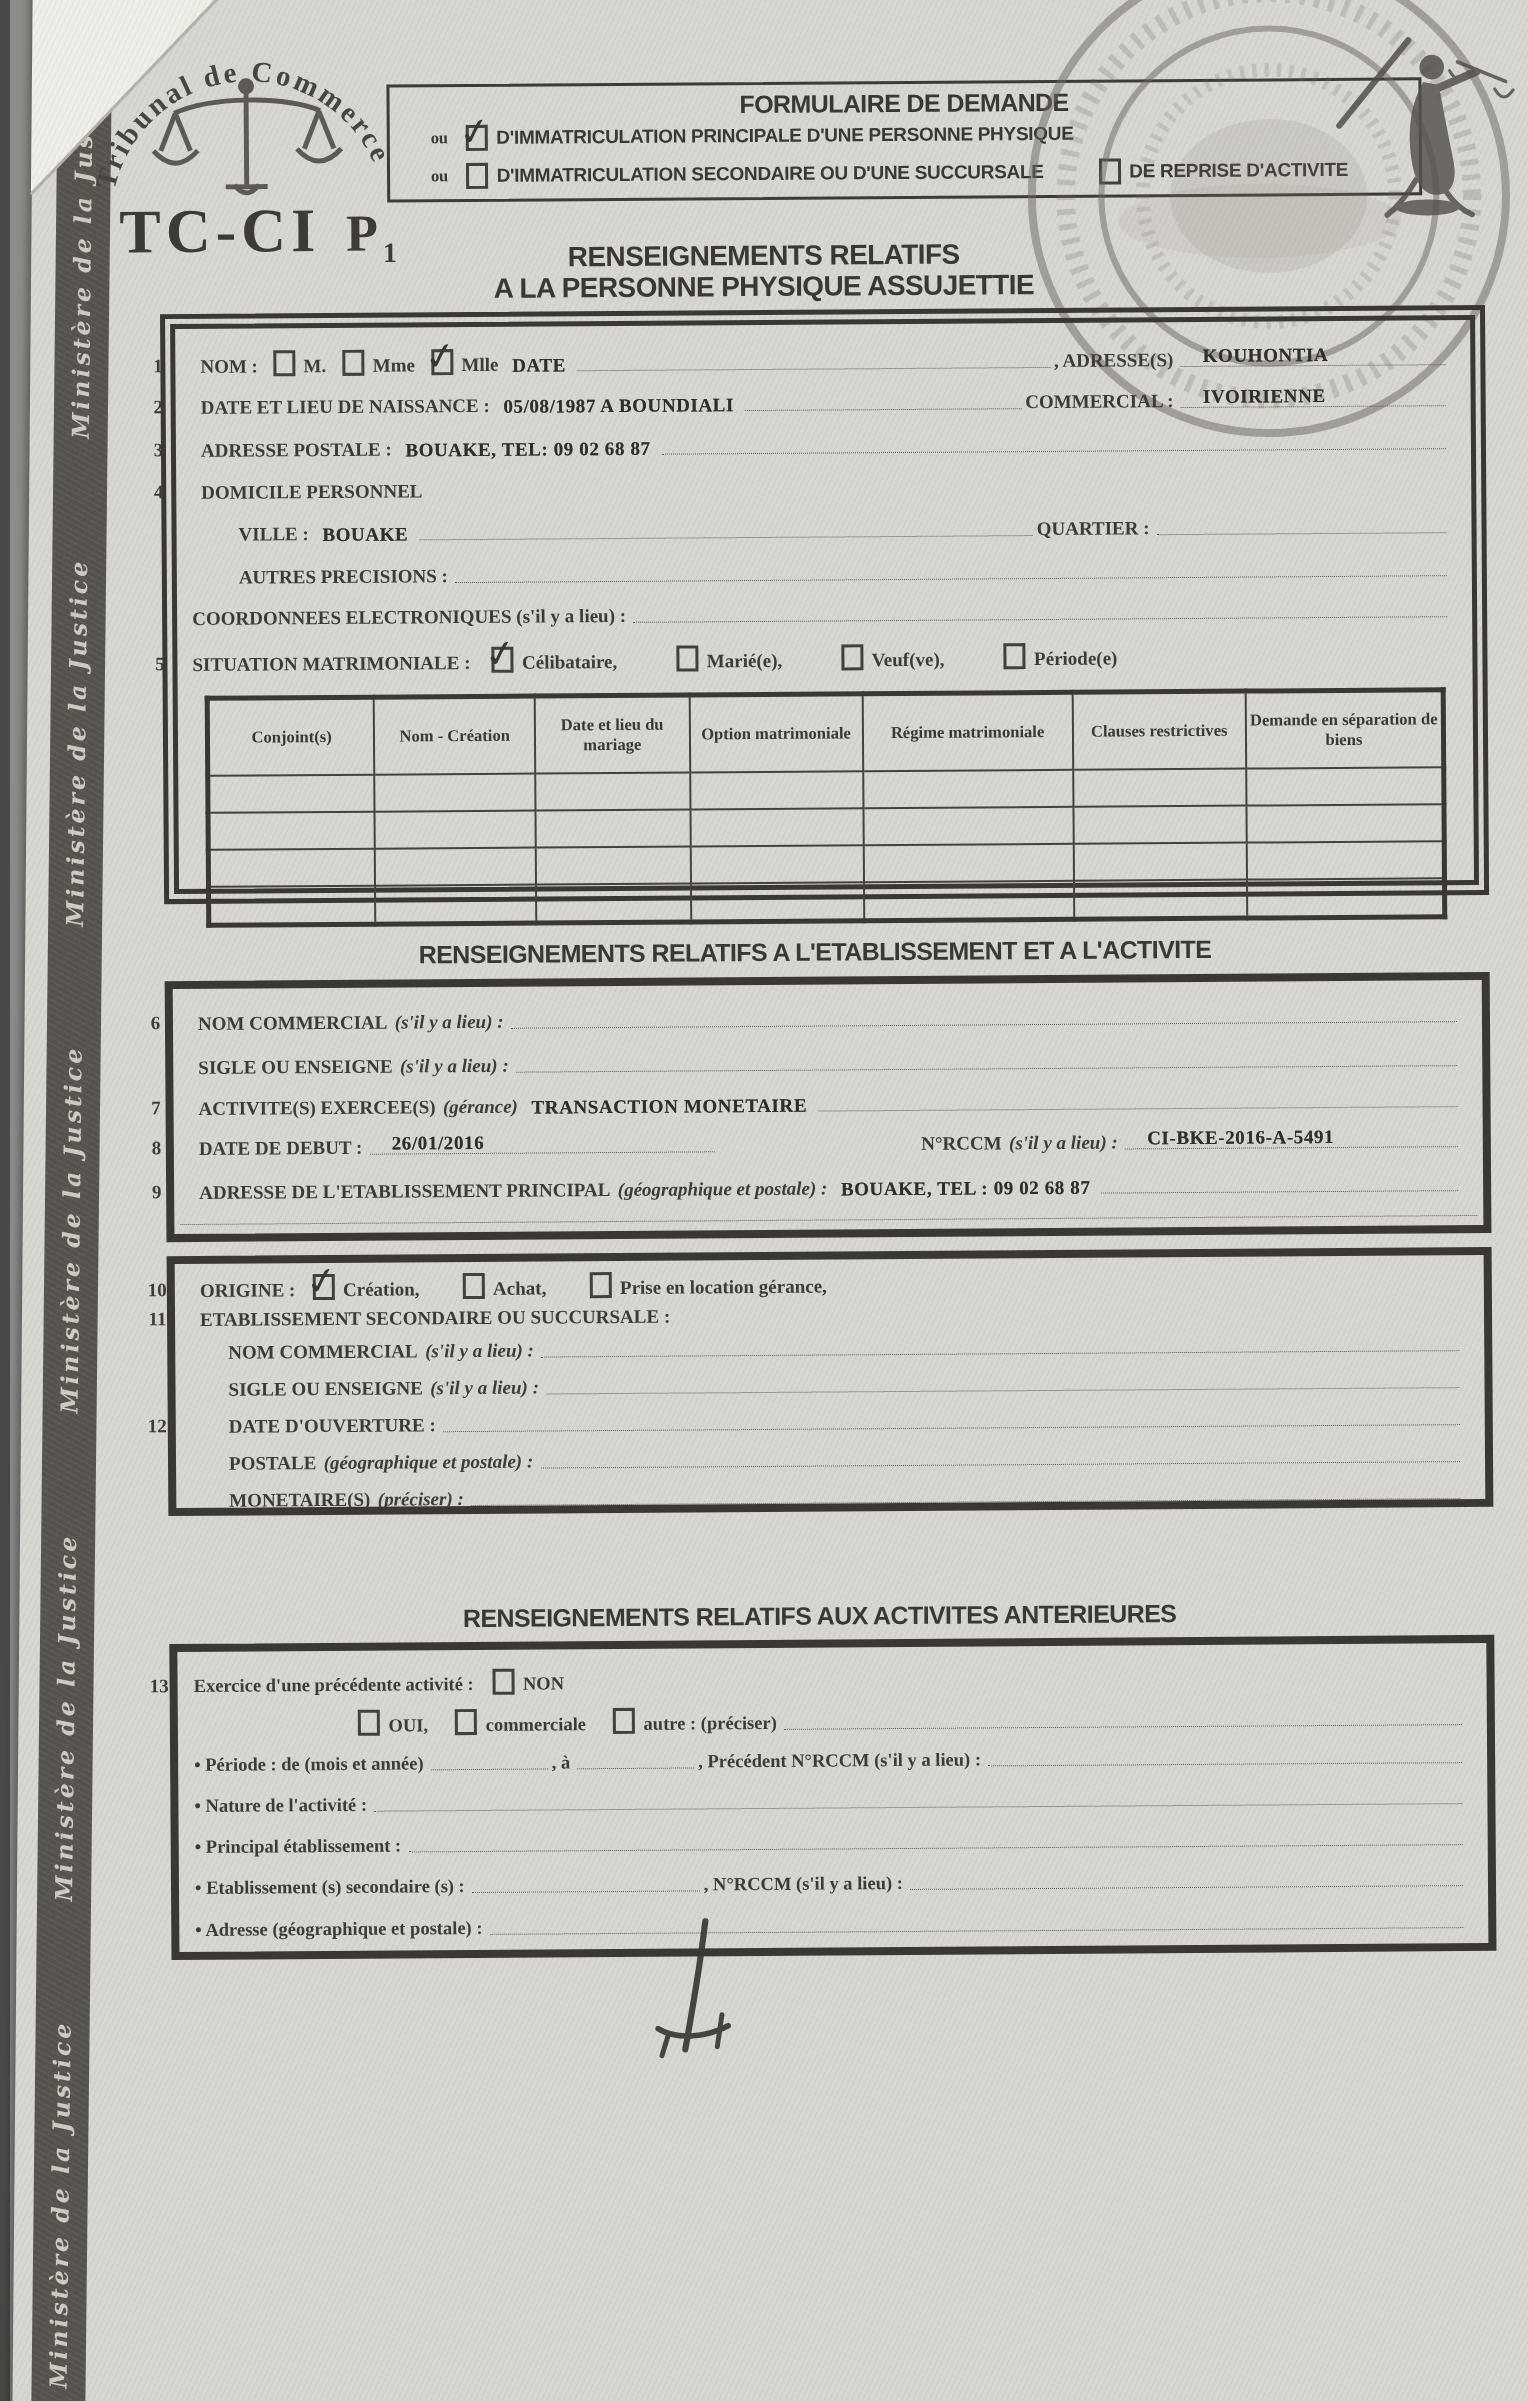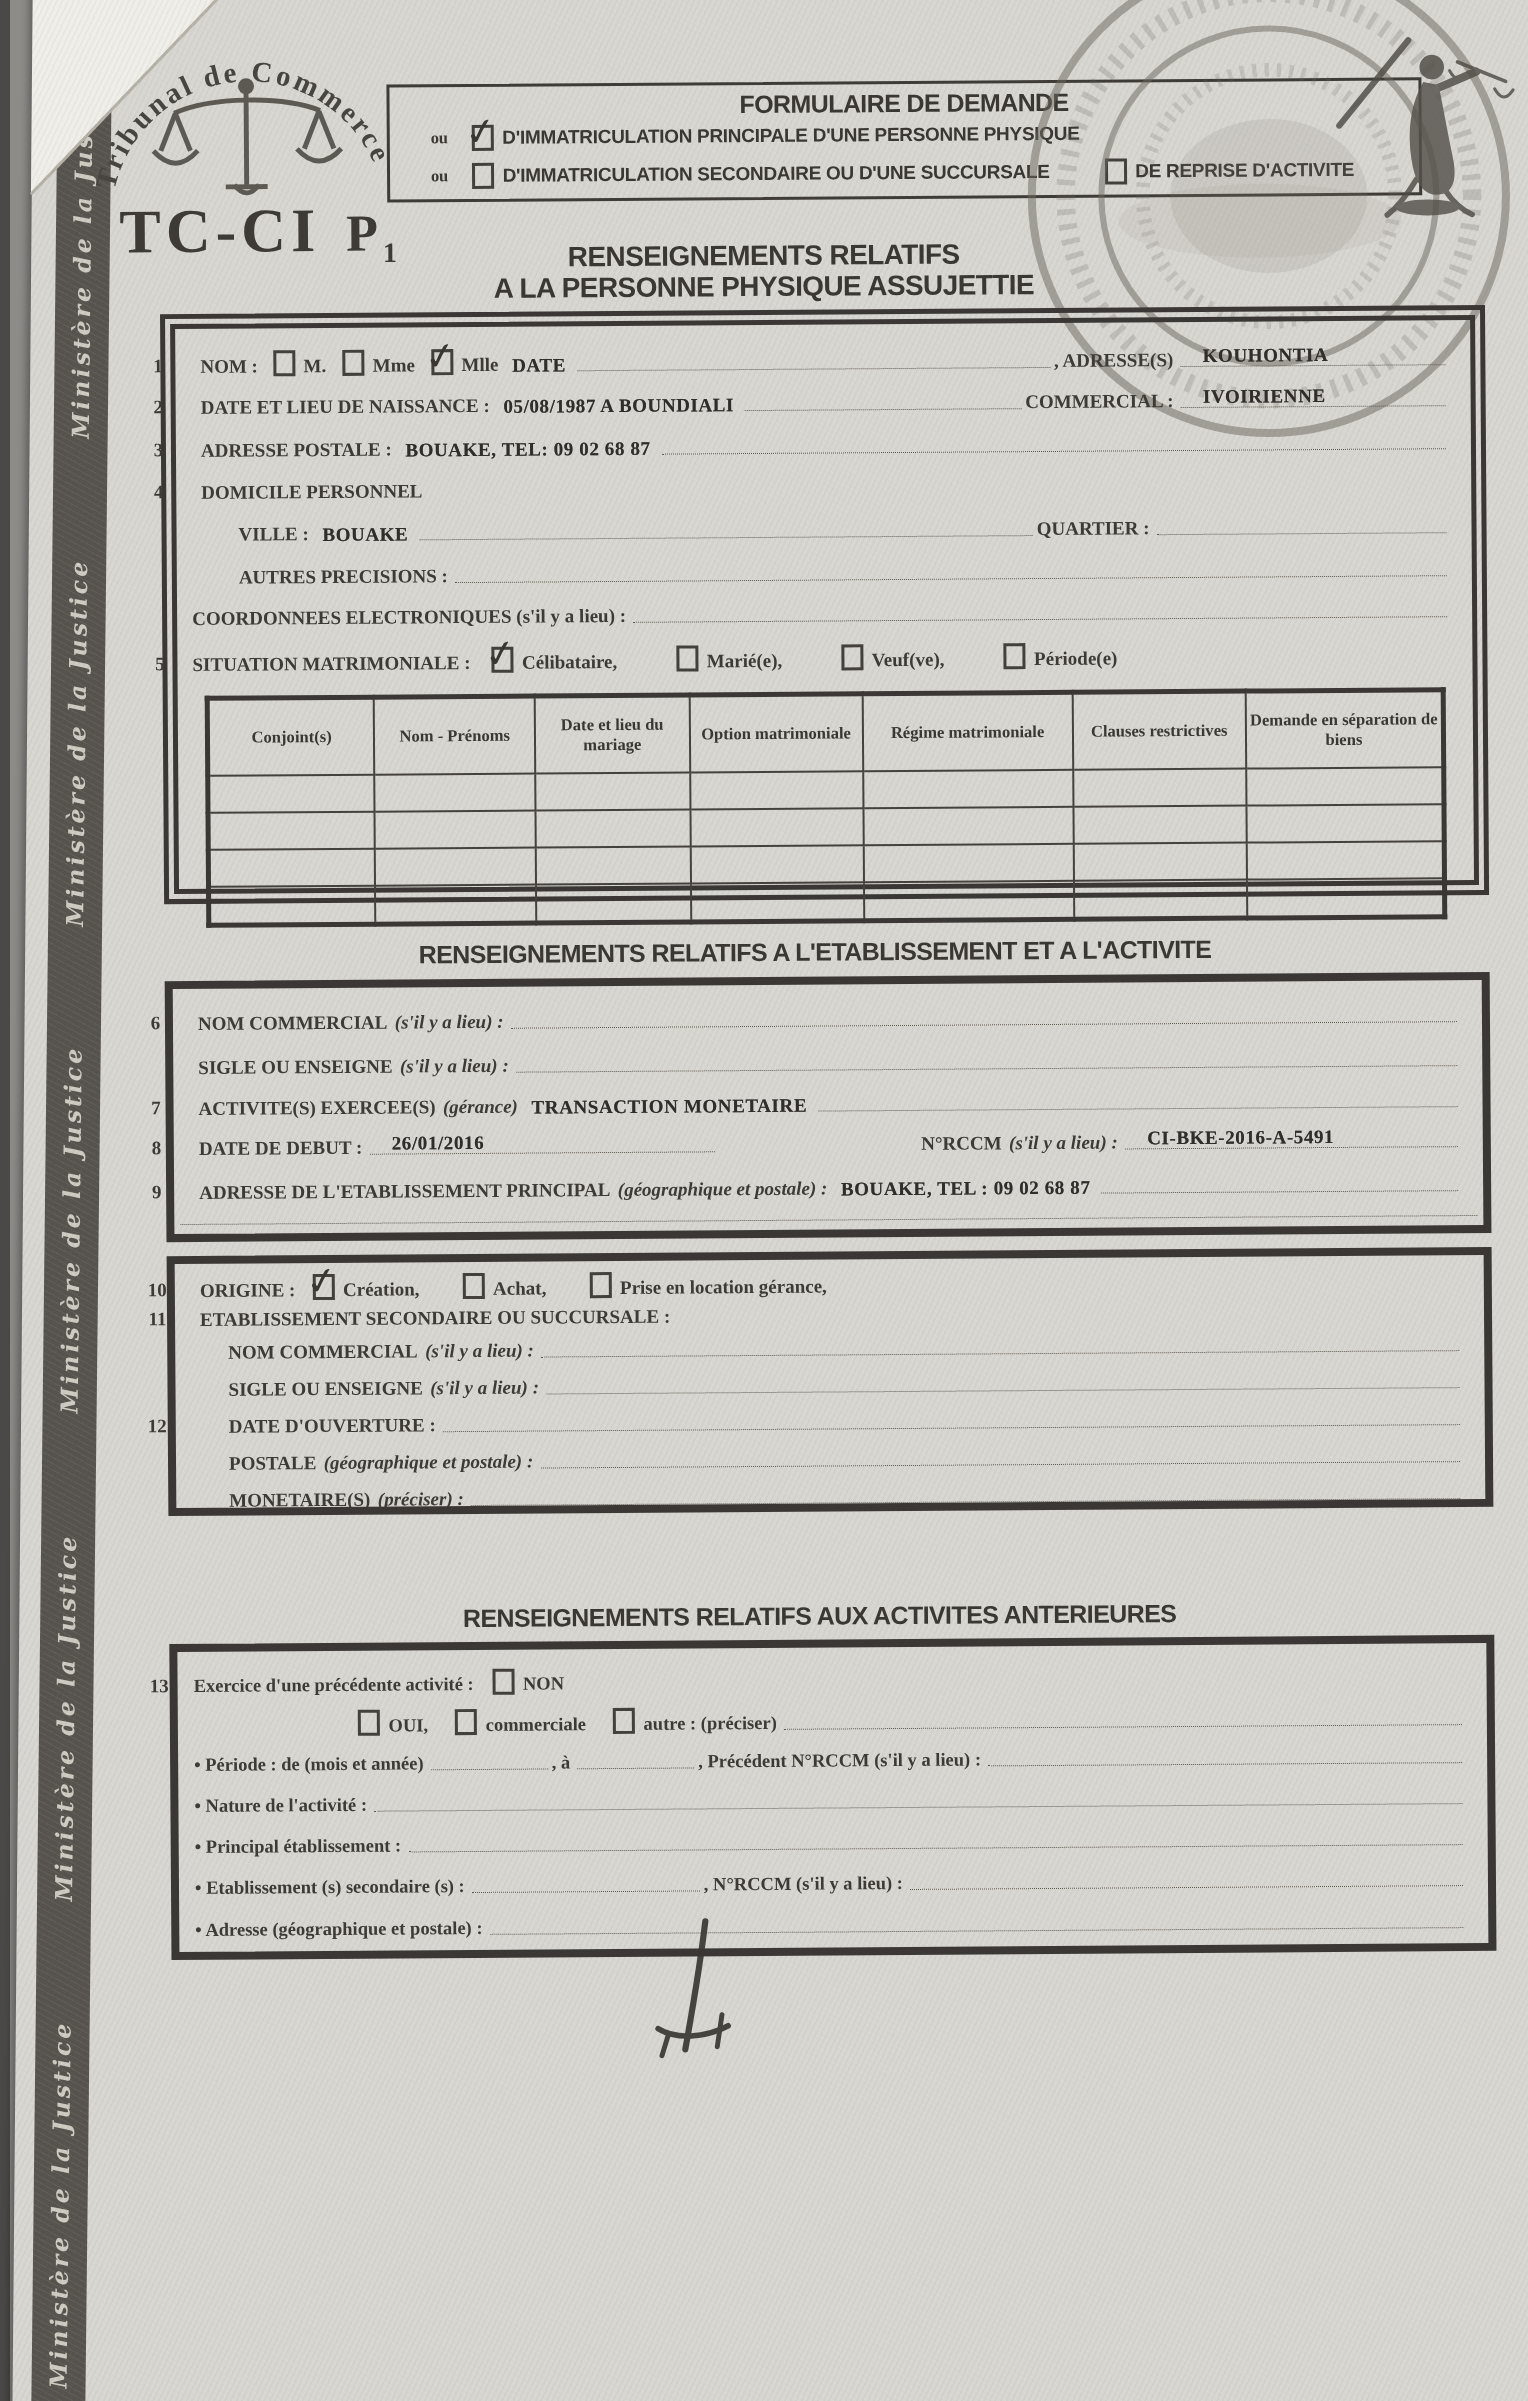--- a/index.html
+++ b/index.html
@@ -32,21 +32,21 @@
   .tcci .p{font-size:52px;margin-left:26px;}
   .tcci sub{font-size:28px;}
   .formbox-head{position:absolute;left:394px;top:86px;width:1035px;height:118px;
         border:3.7px solid #3f3c38;box-sizing:border-box;}
   .fb-title{position:absolute;top:5px;left:0;width:100%;text-align:center;
         font-family:"Liberation Sans",sans-serif;font-weight:700;font-size:25px;
         letter-spacing:-0.6px;color:#3b3834;}
   .fb-line{position:absolute;display:flex;align-items:center;white-space:nowrap;
         font-family:"Liberation Sans",sans-serif;font-weight:700;font-size:19px;
         letter-spacing:-0.3px;color:#3b3834;}
-  .ou{font-family:"Liberation Serif",serif;font-size:16.6px;margin-right:24px;}
+  .ou{font-family:"Liberation Serif",serif;font-size:16.6px;margin-right:18px;}
   
   .cb{display:inline-block;width:22px;height:26px;border:3.1px solid #44403c;
       position:relative;flex:0 0 auto;margin:0 8.6px 0 0;box-sizing:border-box;}
   .cb .tick{position:absolute;left:-10px;top:-18.5px;font-family:"DejaVu Sans",sans-serif;
       font-style:normal;font-weight:700;font-size:38px;color:#3a3733;transform:rotate(-8deg);}
   
   .main-title{position:absolute;left:166px;top:244px;width:1208px;text-align:center;
       font-family:"Liberation Sans",sans-serif;font-weight:700;color:#3b3834;line-height:1.12;}
   .main-title .l1{font-size:28px;letter-spacing:-0.6px;}
   .main-title .l2{font-size:28px;letter-spacing:-0.6px;}
@@ -259,21 +259,21 @@
           <col style="width:13%">
           <col style="width:12.5%">
         <col style="width:14%">
           <col style="width:17%">
           <col style="width:14%">
           <col style="width:16%">
       </colgroup>
       <thead>
         <tr>
           <th>Conjoint(s)</th>
-          <th>Nom - Prénoms</th>
+          <th>Nom - Création</th>
           <th>Date et lieu du mariage</th>
           <th>Option matrimoniale</th>
           <th>Régime matrimoniale</th>
           <th>Clauses restrictives</th>
           <th>Demande en séparation de biens</th>
         </tr>
       </thead>
       <tbody>
         <tr>
             <td></td>

